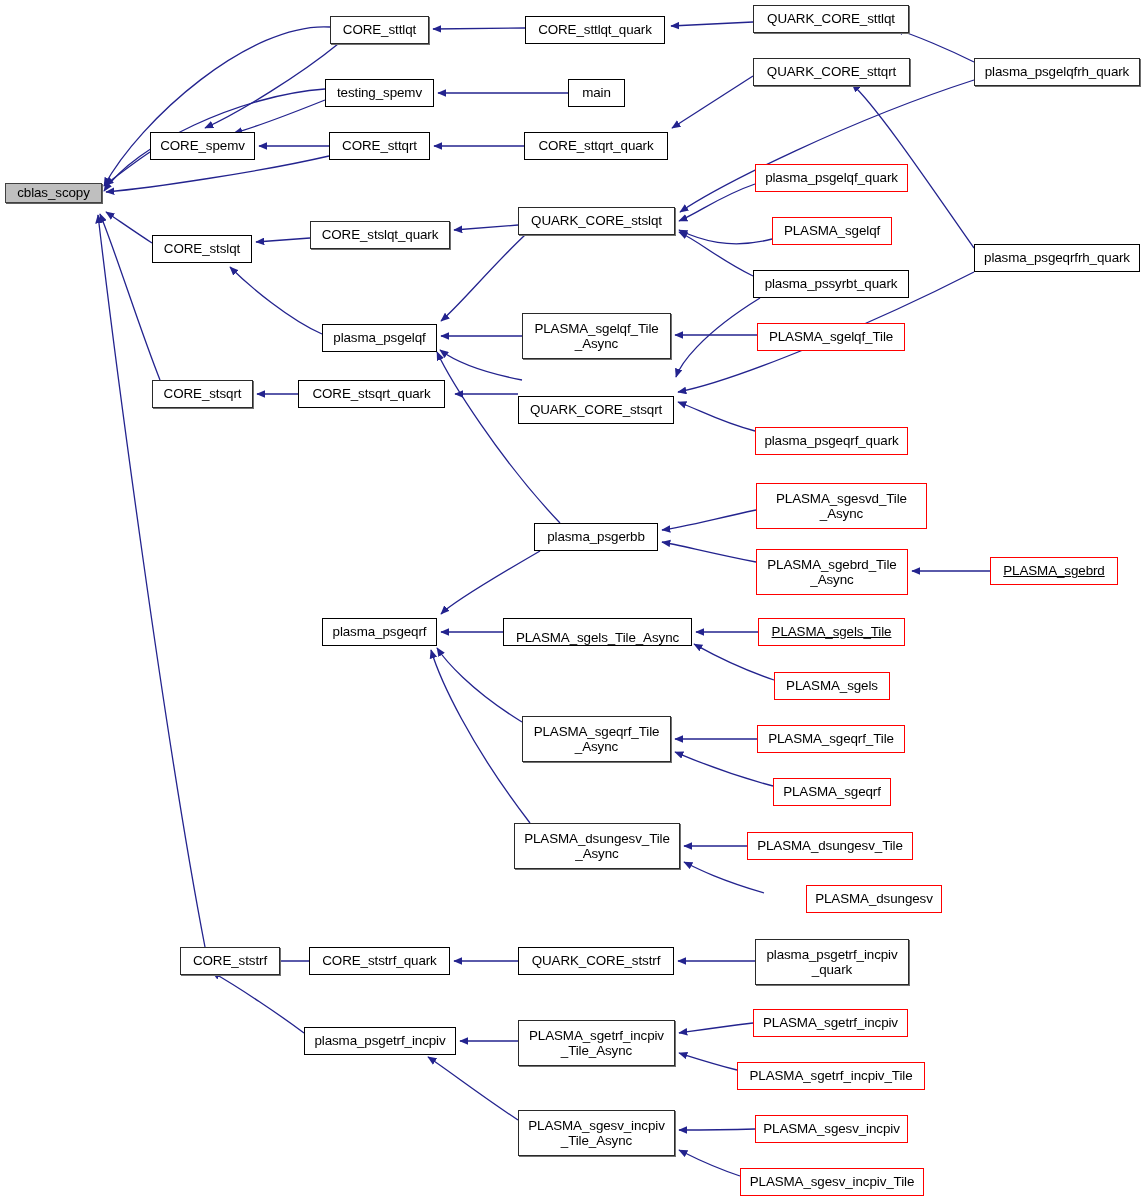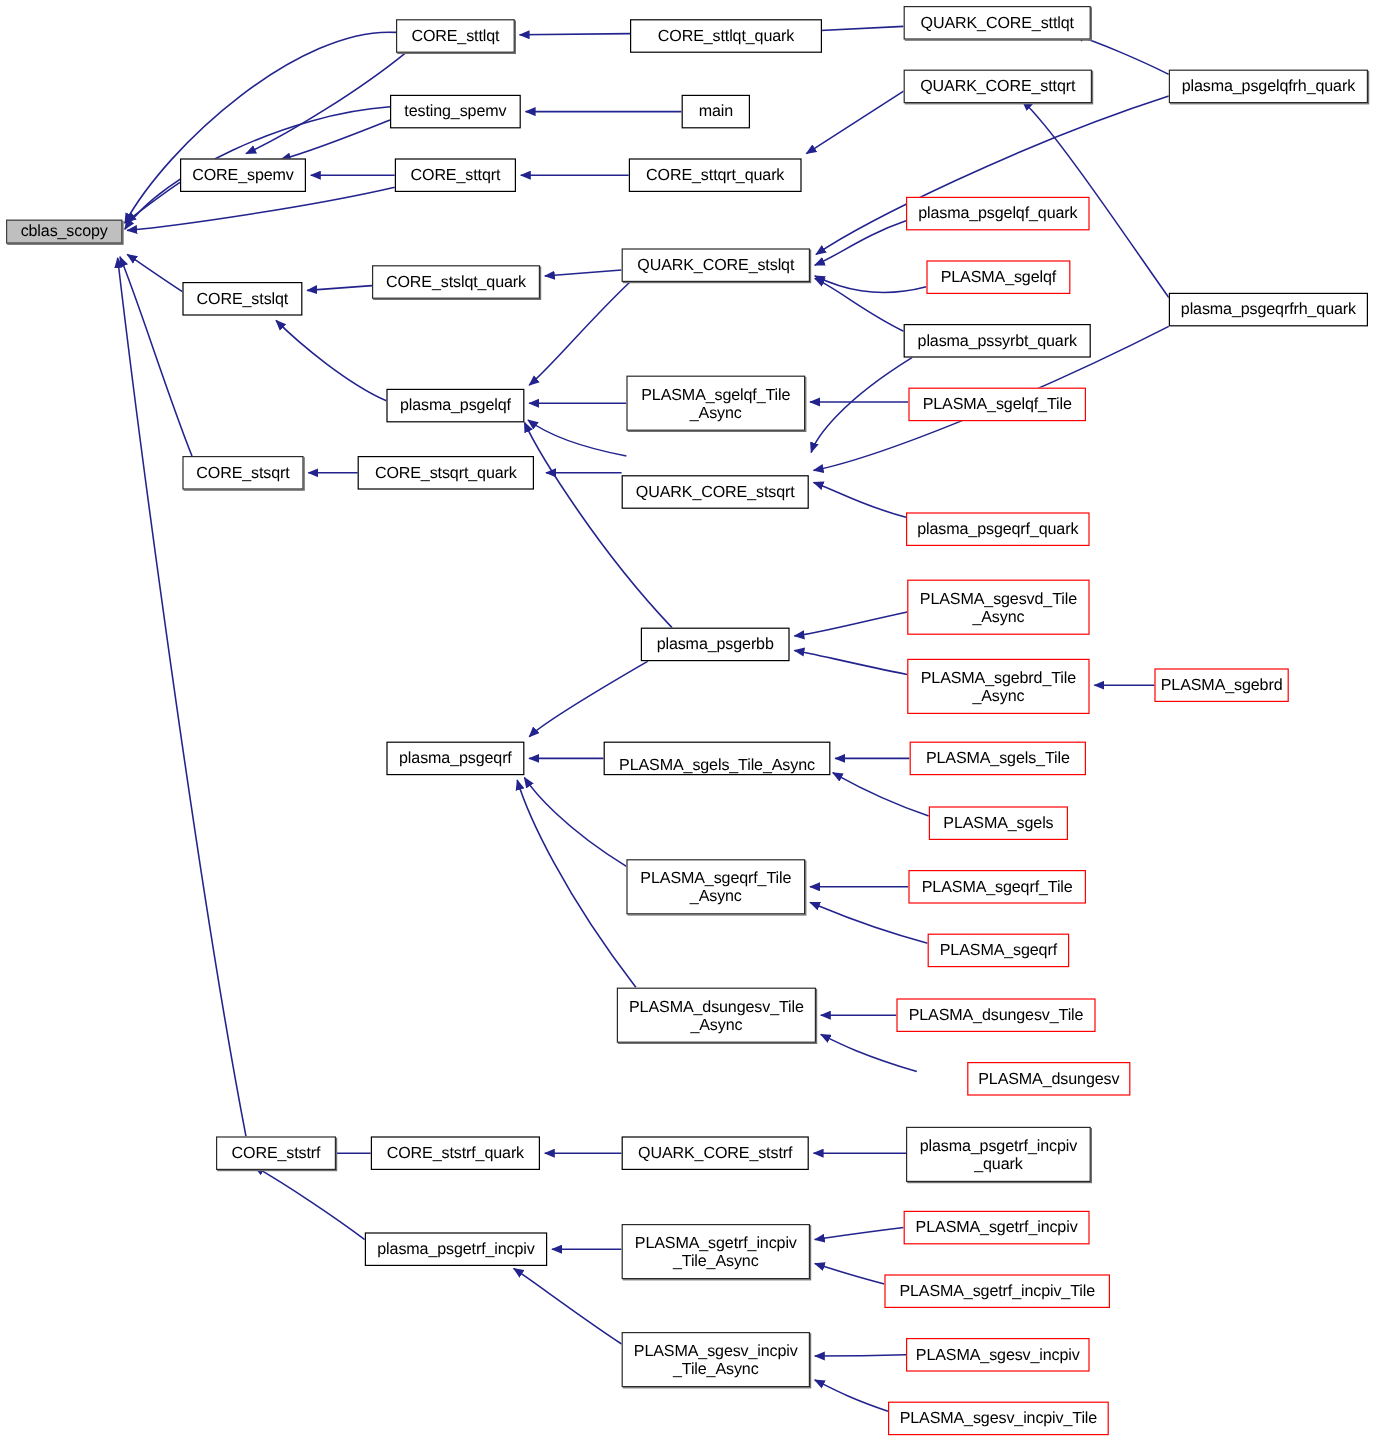--- a/index.html
+++ b/index.html
@@ -132,21 +132,21 @@
       <div class="gnode root" style="left: 5px; top: 183px; width: 97px; height: 20px;"><span>cblas_scopy</span></div>
       <div class="gnode boxed" style="left: 330px; top: 16px; width: 99px; height: 28px;"><span>CORE_sttlqt</span></div>
       <div class="gnode " style="left: 325px; top: 79px; width: 109px; height: 28px;"><span>testing_spemv</span></div>
       <div class="gnode " style="left: 150px; top: 132px; width: 105px; height: 28px;"><span>CORE_spemv</span></div>
       <div class="gnode " style="left: 329px; top: 132px; width: 101px; height: 28px;"><span>CORE_sttqrt</span></div>
       <div class="gnode " style="left: 152px; top: 235px; width: 100px; height: 28px;"><span>CORE_stslqt</span></div>
       <div class="gnode boxed" style="left: 310px; top: 221px; width: 140px; height: 28px;"><span>CORE_stslqt_quark</span></div>
       <div class="gnode boxed" style="left: 152px; top: 380px; width: 101px; height: 28px;"><span>CORE_stsqrt</span></div>
       <div class="gnode " style="left: 298px; top: 380px; width: 147px; height: 28px;"><span>CORE_stsqrt_quark</span></div>
       <div class="gnode " style="left: 322px; top: 324px; width: 115px; height: 28px;"><span>plasma_psgelqf</span></div>
-      <div class="gnode " style="left: 525px; top: 16px; width: 160px; height: 28px;"><span>CORE_sttlqt_quark</span></div>
+      <div class="gnode " style="left: 525px; top: 16px; width: 140px; height: 28px;"><span>CORE_sttlqt_quark</span></div>
       <div class="gnode " style="left: 568px; top: 79px; width: 57px; height: 28px;"><span>main</span></div>
       <div class="gnode " style="left: 524px; top: 132px; width: 144px; height: 28px;"><span>CORE_sttqrt_quark</span></div>
       <div class="gnode boxed" style="left: 518px; top: 207px; width: 157px; height: 28px;"><span>QUARK_CORE_stslqt</span></div>
       <div class="gnode boxed" style="left: 522px; top: 313px; width: 149px; height: 46px;"><span>PLASMA_sgelqf_Tile
 _Async</span></div>
       <div class="gnode " style="left: 518px; top: 380px; width: 156px; height: 28px; margin-top: 16px;"><span>QUARK_CORE_stsqrt</span></div>
       <div class="gnode " style="left: 534px; top: 523px; width: 124px; height: 28px;"><span>plasma_psgerbb</span></div>
       <div class="gnode " style="left: 322px; top: 618px; width: 115px; height: 28px;"><span>plasma_psgeqrf</span></div>
       <div class="gnode " style="left: 503px; top: 618px; width: 189px; height: 28px; align-items: flex-end;"><span>PLASMA_sgels_Tile_Async</span></div>
       <div class="gnode boxed" style="left: 522px; top: 716px; width: 149px; height: 46px;"><span>PLASMA_sgeqrf_Tile
@@ -161,33 +161,33 @@
 _Tile_Async</span></div>
       <div class="gnode boxed" style="left: 518px; top: 1110px; width: 157px; height: 46px;"><span>PLASMA_sgesv_incpiv
 _Tile_Async</span></div>
       <div class="gnode boxed" style="left: 753px; top: 5px; width: 156px; height: 28px;"><span>QUARK_CORE_sttlqt</span></div>
       <div class="gnode boxed" style="left: 753px; top: 58px; width: 157px; height: 28px;"><span>QUARK_CORE_sttqrt</span></div>
       <div class="gnode redbox" style="left: 755px; top: 164px; width: 153px; height: 28px;"><span>plasma_psgelqf_quark</span></div>
       <div class="gnode redbox" style="left: 772px; top: 217px; width: 120px; height: 28px;"><span>PLASMA_sgelqf</span></div>
       <div class="gnode " style="left: 753px; top: 270px; width: 156px; height: 28px;"><span>plasma_pssyrbt_quark</span></div>
       <div class="gnode redbox" style="left: 757px; top: 323px; width: 148px; height: 28px;"><span>PLASMA_sgelqf_Tile</span></div>
       <div class="gnode redbox" style="left: 755px; top: 427px; width: 153px; height: 28px;"><span>plasma_psgeqrf_quark</span></div>
-      <div class="gnode redbox" style="left: 756px; top: 483px; width: 152px; height: 46px;"><span>PLASMA_sgesvd_Tile
+      <div class="gnode redbox" style="left: 756px; top: 483px; width: 171px; height: 46px;"><span>PLASMA_sgesvd_Tile
 _Async</span></div>
       <div class="gnode redbox" style="left: 756px; top: 549px; width: 152px; height: 46px;"><span>PLASMA_sgebrd_Tile
 _Async</span></div>
-      <div class="gnode redbox" style="left: 758px; top: 618px; width: 147px; height: 28px;"><span>PLASMA_sgels_Tile</span></div>
+      <div class="gnode redbox" style="left: 758px; top: 618px; width: 147px; height: 28px; text-decoration: underline;"><span>PLASMA_sgels_Tile</span></div>
       <div class="gnode redbox" style="left: 774px; top: 672px; width: 116px; height: 28px;"><span>PLASMA_sgels</span></div>
       <div class="gnode redbox" style="left: 757px; top: 725px; width: 148px; height: 28px;"><span>PLASMA_sgeqrf_Tile</span></div>
       <div class="gnode redbox" style="left: 773px; top: 778px; width: 118px; height: 28px;"><span>PLASMA_sgeqrf</span></div>
       <div class="gnode redbox" style="left: 747px; top: 832px; width: 166px; height: 28px;"><span>PLASMA_dsungesv_Tile</span></div>
       <div class="gnode redbox" style="left: 764px; top: 885px; width: 136px; height: 28px; margin-left: 42px;"><span>PLASMA_dsungesv</span></div>
       <div class="gnode boxed" style="left: 755px; top: 939px; width: 154px; height: 46px;"><span>plasma_psgetrf_incpiv
 _quark</span></div>
       <div class="gnode redbox" style="left: 753px; top: 1009px; width: 155px; height: 28px;"><span>PLASMA_sgetrf_incpiv</span></div>
       <div class="gnode redbox" style="left: 737px; top: 1062px; width: 188px; height: 28px;"><span>PLASMA_sgetrf_incpiv_Tile</span></div>
       <div class="gnode redbox" style="left: 755px; top: 1115px; width: 153px; height: 28px;"><span>PLASMA_sgesv_incpiv</span></div>
       <div class="gnode redbox" style="left: 740px; top: 1168px; width: 184px; height: 28px;"><span>PLASMA_sgesv_incpiv_Tile</span></div>
       <div class="gnode boxed" style="left: 974px; top: 58px; width: 166px; height: 28px;"><span>plasma_psgelqfrh_quark</span></div>
       <div class="gnode " style="left: 974px; top: 244px; width: 166px; height: 28px;"><span>plasma_psgeqrfrh_quark</span></div>
-      <div class="gnode redbox" style="left: 962px; top: 557px; width: 112px; height: 28px;"><span>PLASMA_sgebrd</span></div>
+      <div class="gnode redbox" style="left: 990px; top: 557px; width: 128px; height: 28px; text-decoration: underline;"><span>PLASMA_sgebrd</span></div>
     </div>
 </div>
 
 </body></html>

